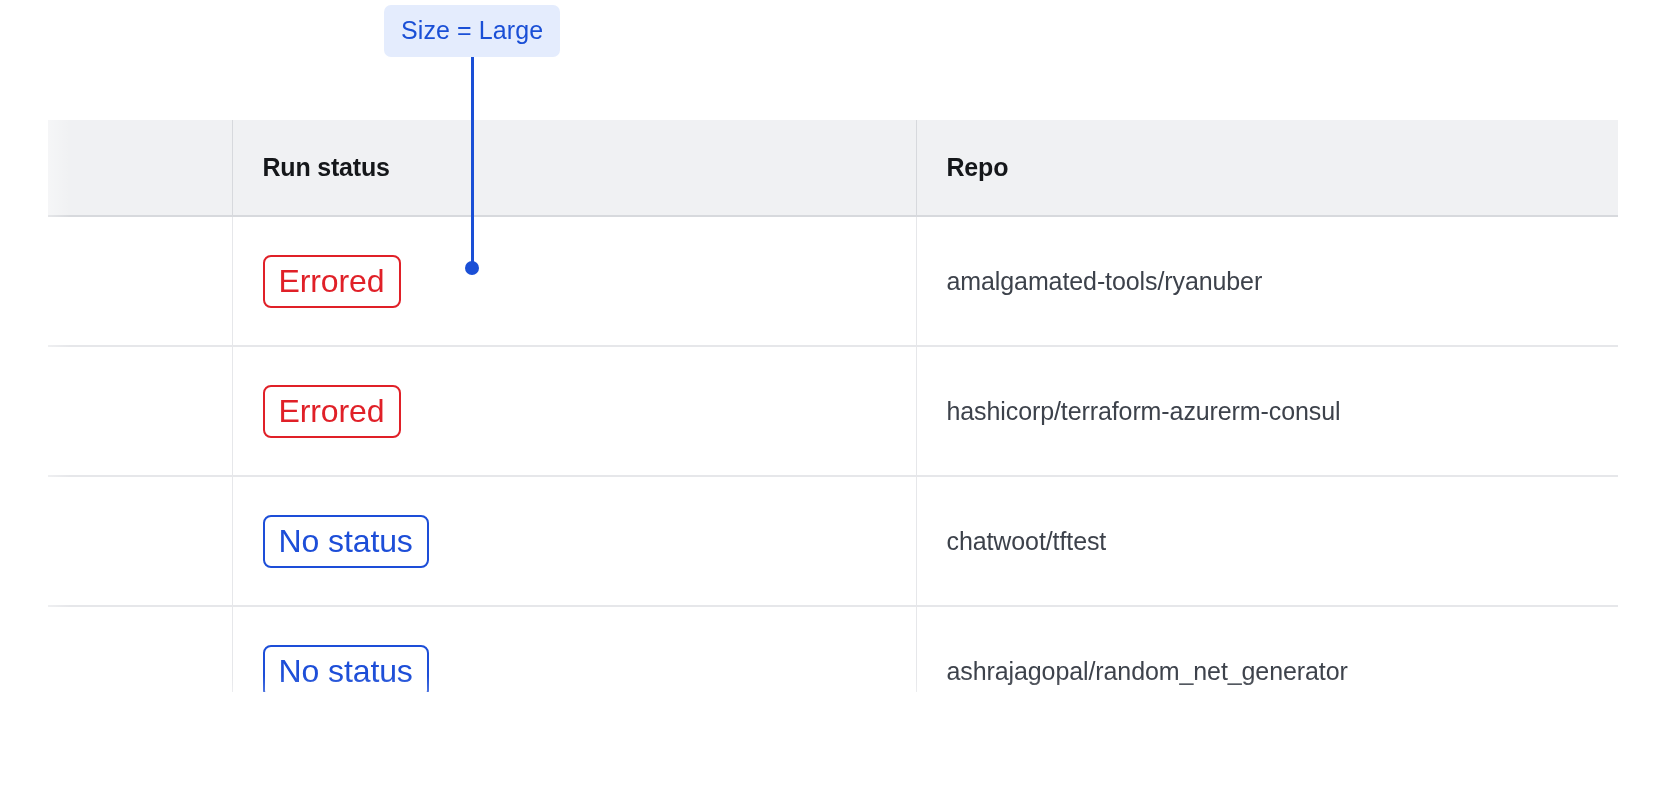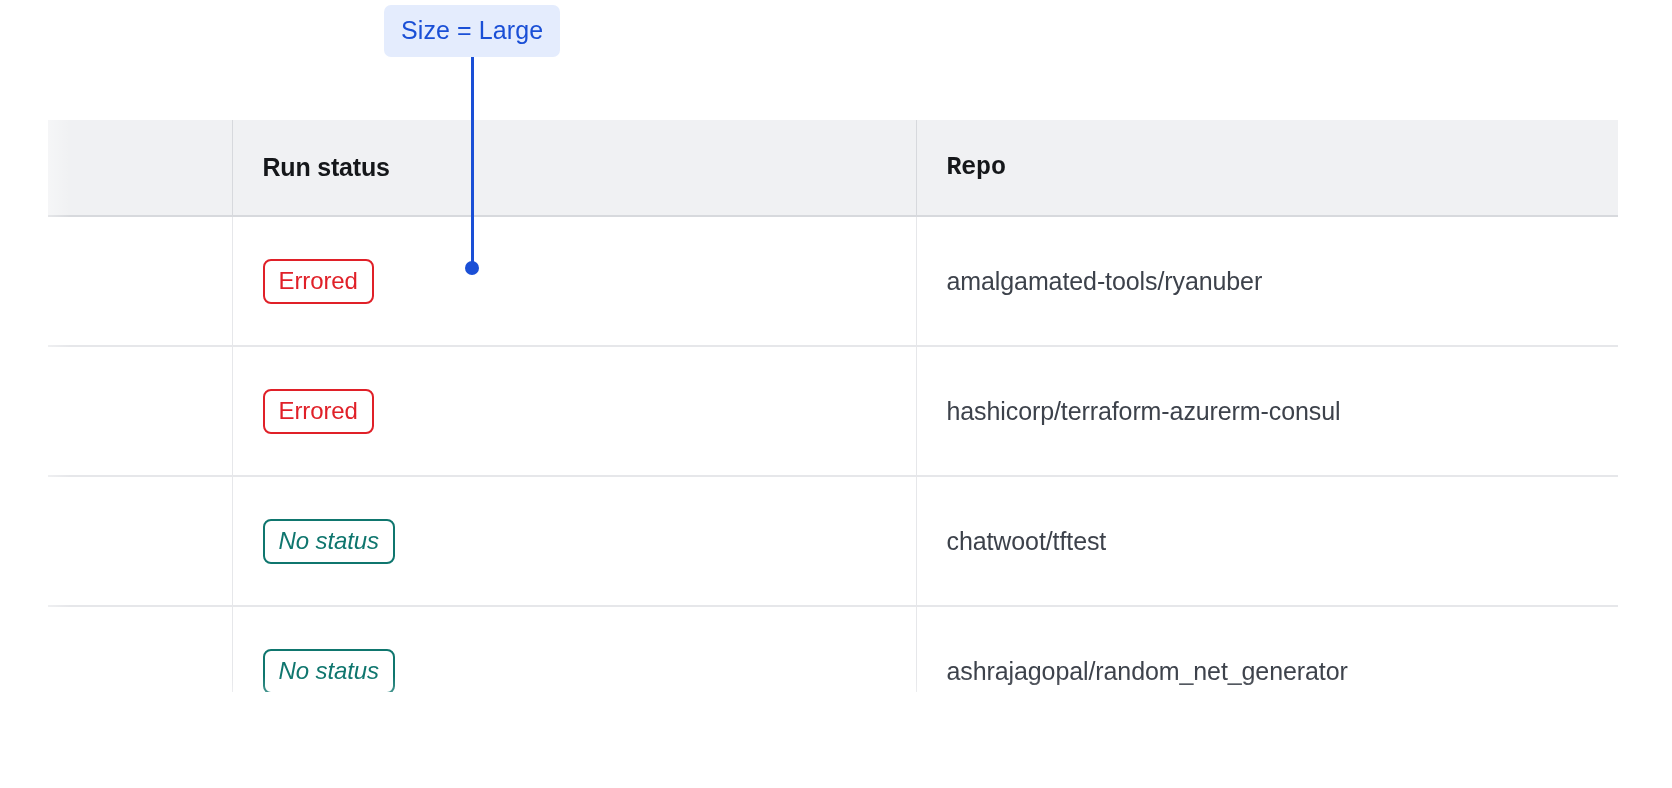--- a/index.html
+++ b/index.html
@@ -54,21 +54,21 @@
     margin: 0;
     text-align: left;
     vertical-align: middle;
     font-size: 25px;
     font-weight: 700;
     color: #15171a;
     letter-spacing: -0.2px;
     border-bottom: 2px solid #d7d9dd;
     border-right: 1px solid #d7d9dd;
   }
-  table.runs thead th.last { border-right: none; font-family: Liberation Mono, monospace; }
+  table.runs thead th.last { border-right: none; }
   table.runs thead th .th-inner { padding-left: 30px; }
   table.runs thead th.c-sel-h .th-inner { padding-left: 0; }
 
   table.runs tbody td {
     height: 128px;
     padding: 0;
     vertical-align: middle;
     border-bottom: 2px solid #e6e7ea;
     border-right: 1px solid #e6e7ea;
     background: #ffffff;
@@ -77,29 +77,29 @@
   table.runs tbody tr:last-child td { border-bottom: none; }
 
   .cell-pad { padding-left: 30px; }
 
   
   .pill {
     display: inline-block;
     border-radius: 8px;
     border: 2px solid currentColor;
     padding: 8px 14px 9px 14px;
-    font-size: 24px;
+    font-size: 32px;
     line-height: 1;
     letter-spacing: -0.1px;
     background: transparent;
     white-space: nowrap;
   }
   .pill.errored       { color: #e02028; }
   .pill.policy        { color: #bb5a00; }
-  .pill.nostatus      { color: #0f766e; font-style: italic; }
+  .pill.nostatus      { color: #1d4ed8; }
 
   
   .repo {
     font-size: 25px;
     color: #3d424b;
     letter-spacing: -0.1px;
     white-space: nowrap;
   }
 
   

